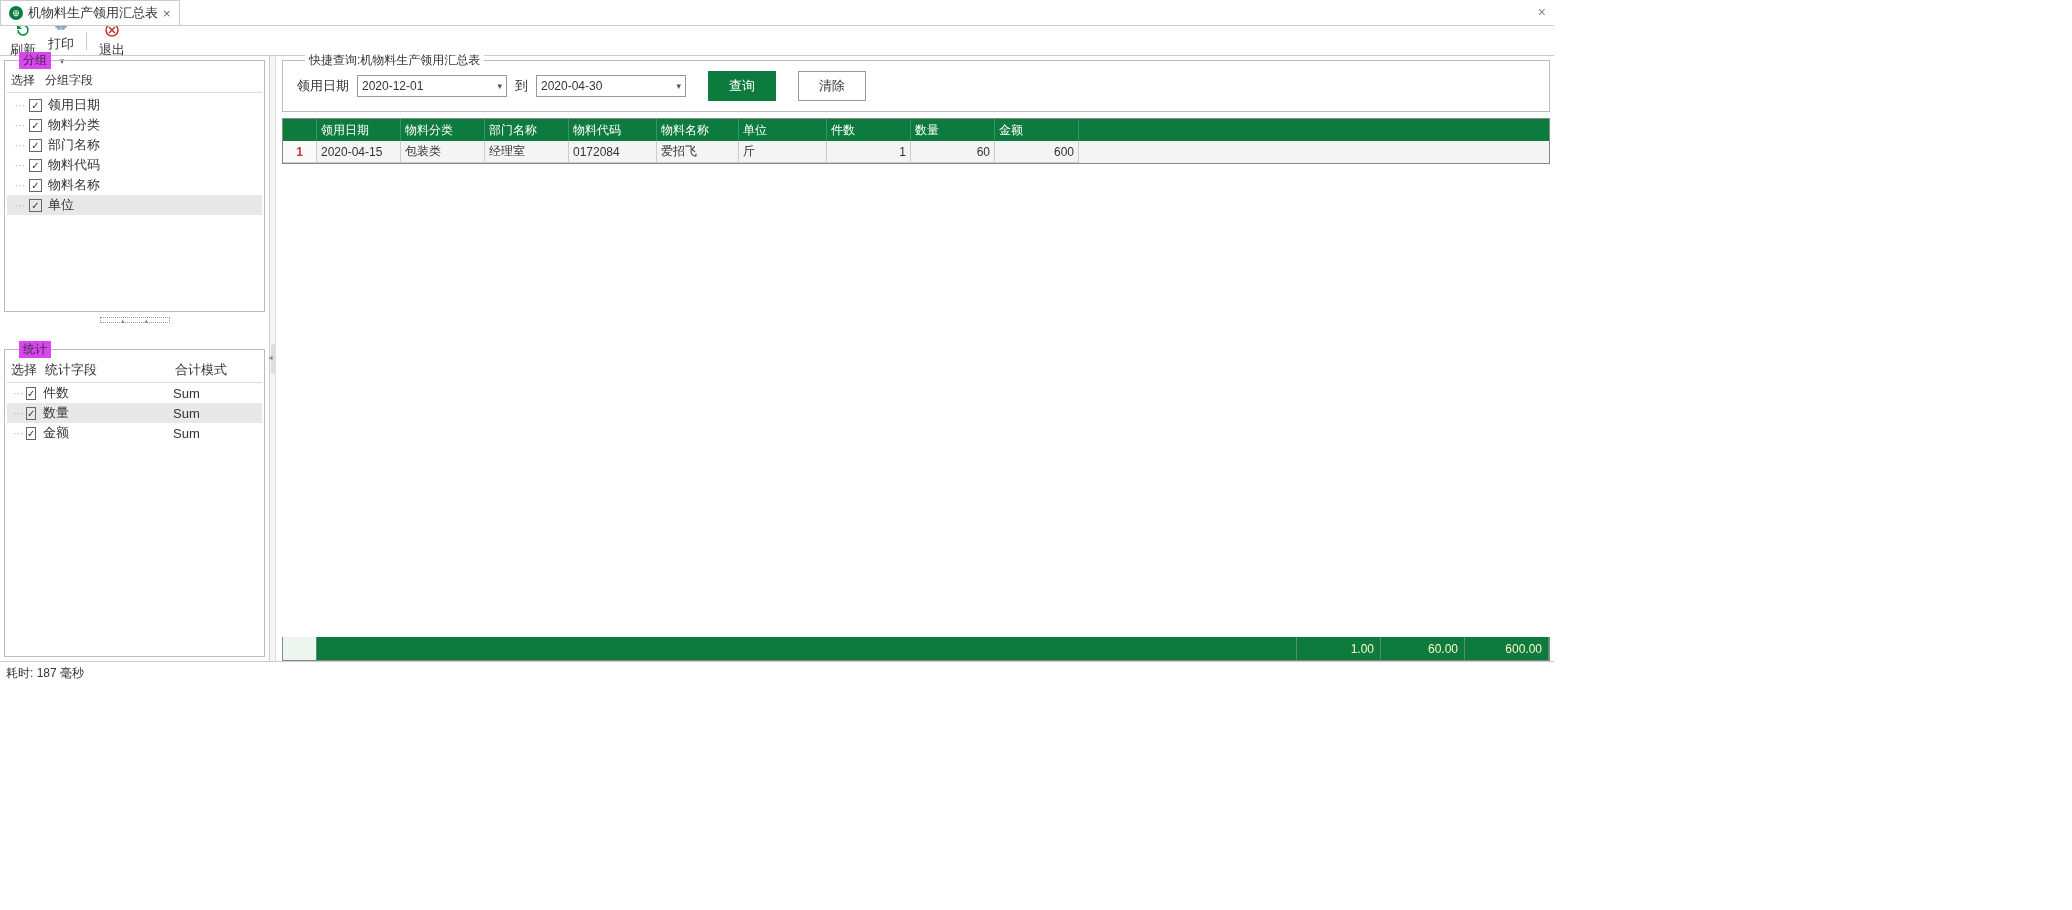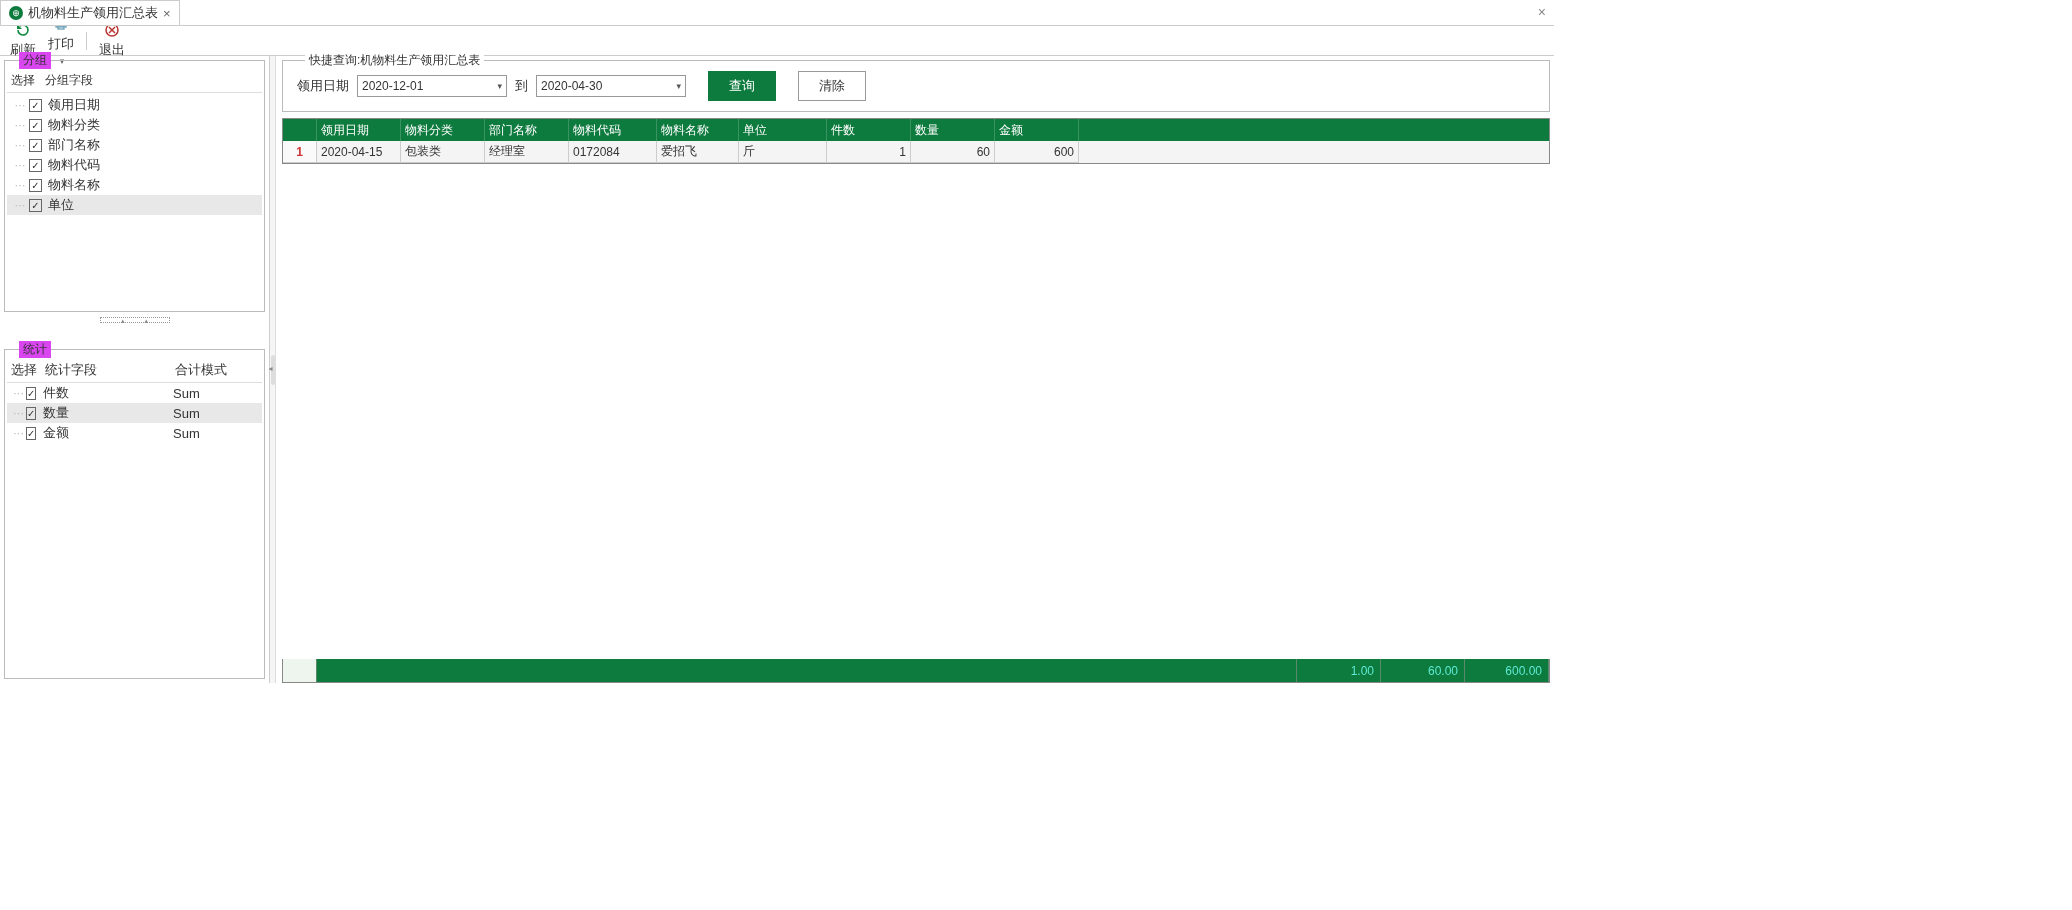--- a/index.html
+++ b/index.html
@@ -77,21 +77,21 @@
 .dt-body .cell { border-right:1px solid #ccc; border-bottom:1px solid #ccc; padding:2px 4px; font-size:12px; display:flex; align-items:center;}
 .cell.num { justify-content:flex-end;}
 .cell.rownum { justify-content:center; color:#c33; font-weight:bold; background:#fafafa;}
 .w-rn{width:34px;} .w1{width:84px;} .w2{width:84px;} .w3{width:84px;} .w4{width:88px;} .w5{width:82px;} .w6{width:88px;} .w7{width:84px;} .w8{width:84px;} .w9{width:84px;}
 
 .data-spacer{ flex:1;}
 .footer-bar { display:flex; border:1px solid #888; border-top:none; height:24px;}
 .footer-bar .seg { border-right:1px solid #5a8a6a;}
 .footer-bar .blank { width:34px; background:#eef5ee;}
 .footer-bar .stretch { flex:1; background:#0d7a3e;}
-.footer-bar .val { width:84px; background:#0d7a3e; color:#5eead4; display:flex; align-items:center; justify-content:flex-end; padding-right:6px; font-size:12px;}
+.footer-bar .val { width:84px; background:#0d7a3e; color:#fef9c3; display:flex; align-items:center; justify-content:flex-end; padding-right:6px; font-size:12px;}
 
 .status-bar { height:22px; border-top:1px solid #ccc; padding:3px 6px; font-size:12px;}
 </style>
 </head>
 <body>
 
 <div class="app">
   <div class="tab-bar">
     <div class="tab">
       <span class="tab-icon">⊕</span>
@@ -285,13 +285,14 @@
           <div class="seg blank"></div>
           <div class="seg stretch"></div>
           <div class="seg val">1.00</div>
           <div class="seg val">60.00</div>
           <div class="seg val">600.00</div>
         </div>
       </div>
     </div>
   </div>
 
+  <div class="status-bar">耗时: 187 毫秒</div>
 </div>
 
 </body></html>

